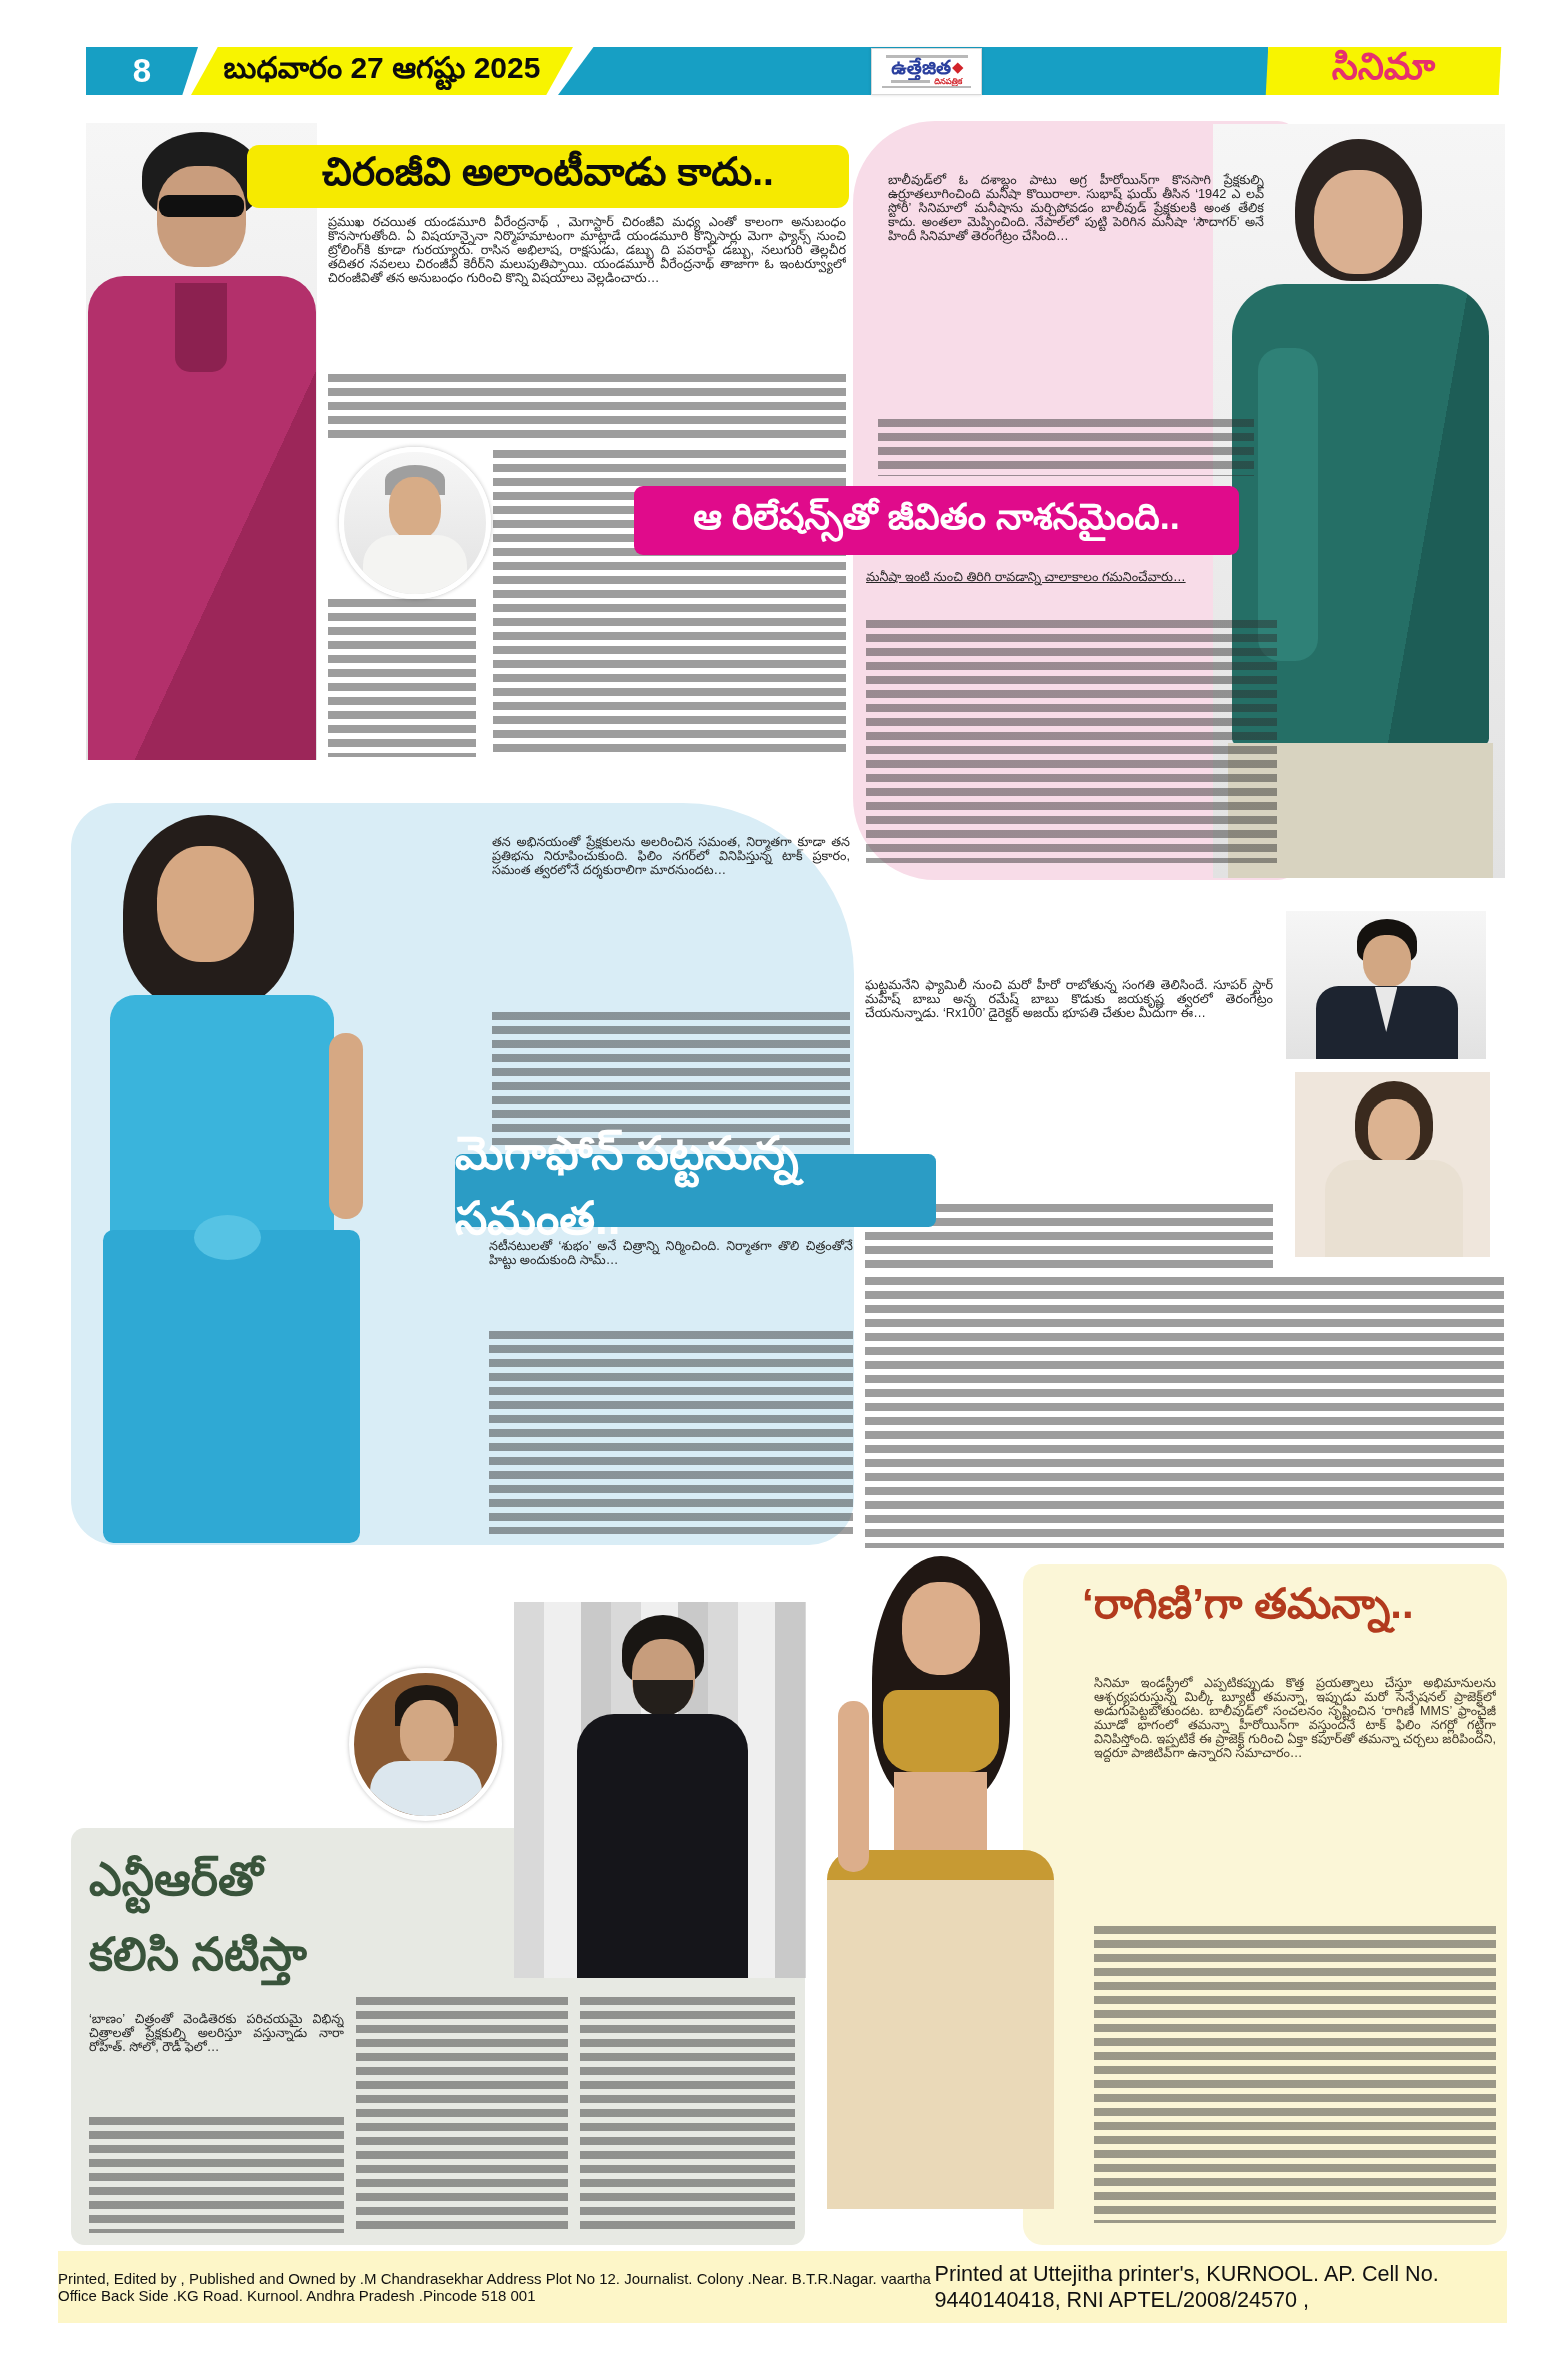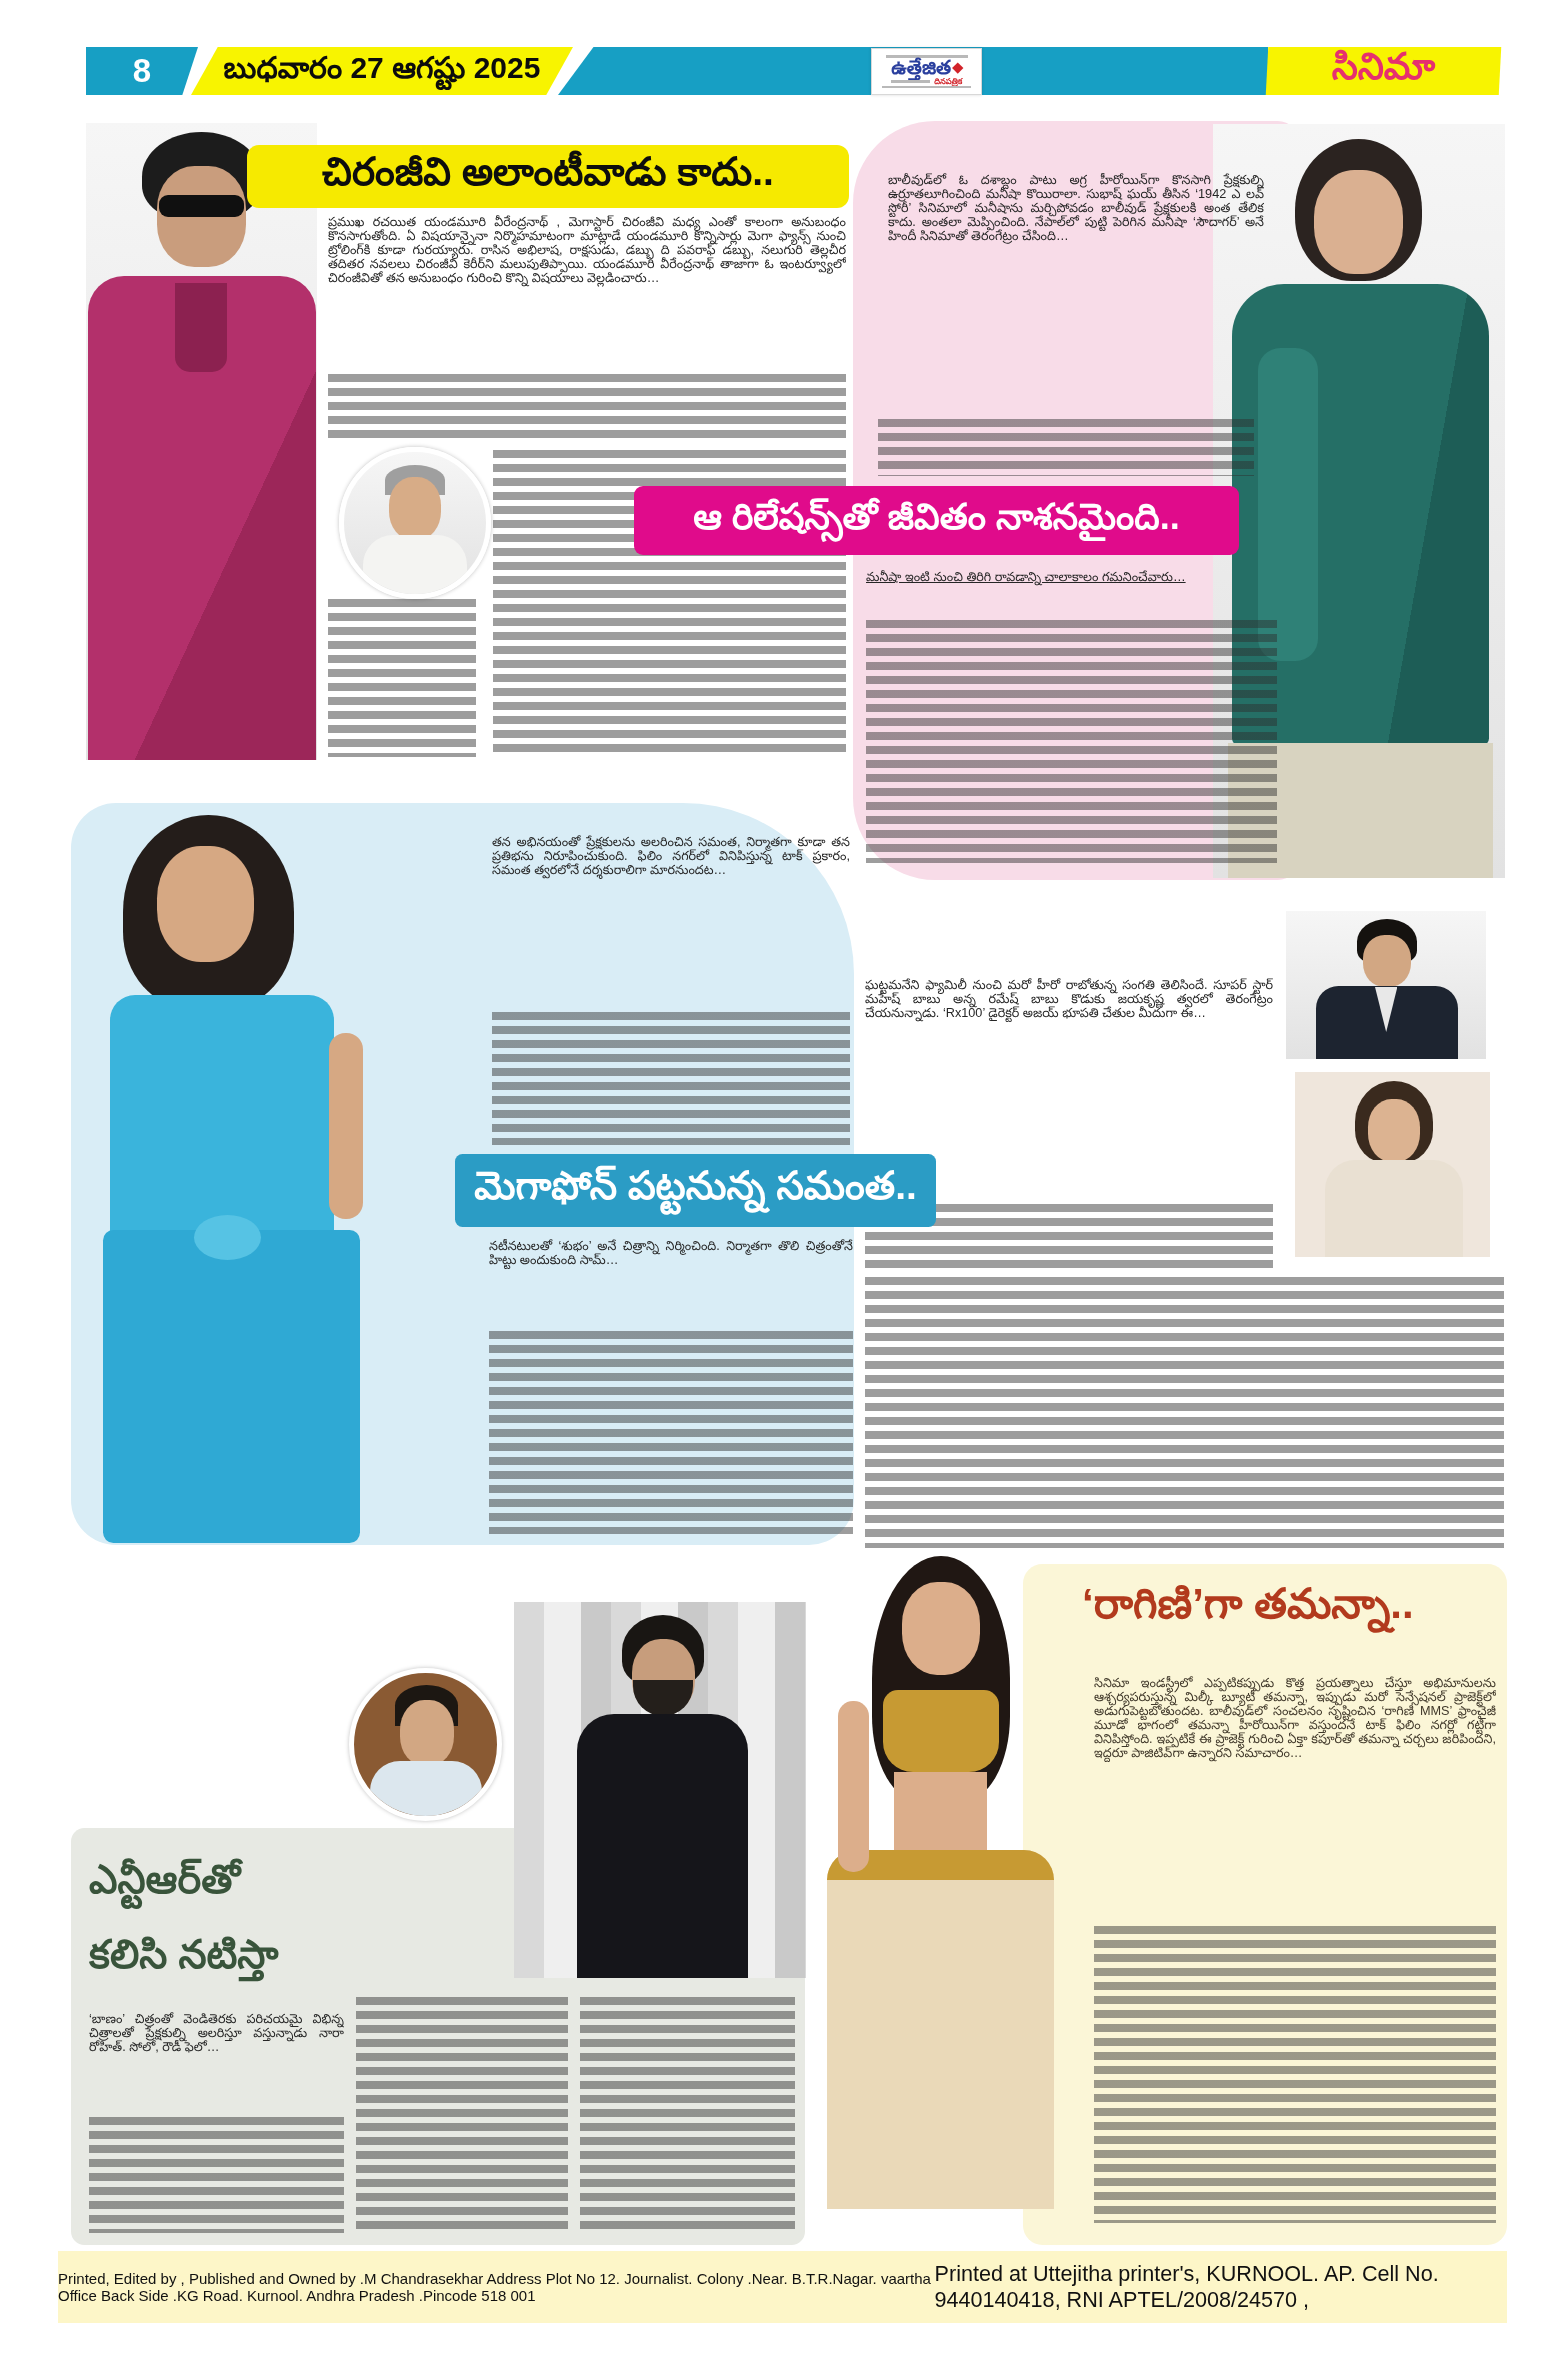--- a/index.html
+++ b/index.html
@@ -20,24 +20,24 @@
   .masthead .m-sub{color:#d2232a;font-weight:bold;font-size:8.2px;line-height:9px;}
   .microbar{background:#b9b9b9;height:2.2px;}
   .dove{width:7.5px;height:7.5px;background:#d2232a;transform:rotate(45deg);}
   .cinema{color:#e6306e;font-size:37px;font-weight:800;display:flex;align-items:center;justify-content:center;transform:skewX(-3deg);}
   
   .h-yellow{background:#f6ea00;border-radius:12px;display:flex;align-items:center;justify-content:center;
             color:#0d0d0d;font-size:39px;font-weight:800;}
   .b-magenta{background:#e00b8b;border-radius:9px;display:flex;align-items:center;justify-content:center;
             color:#ffffff;font-size:36px;font-weight:800;z-index:6;}
   .b-teal{background:#2b9cc5;border-radius:7.5px;display:flex;align-items:center;justify-content:center;
-            color:#ffffff;font-size:39px;font-weight:800;z-index:6;}
+            color:#ffffff;font-size:46px;font-weight:800;z-index:6;}
   .h-purple{color:#7d1b80;font-size:34px;font-weight:800;}
   .h-brick{color:#b23a1d;font-size:42px;font-weight:800;}
-  .h-green{color:#39543b;font-size:40px;font-weight:800;line-height:75px;}
+  .h-green{color:#39543b;font-size:46px;font-weight:800;line-height:75px;}
   
   .body-txt{font-size:12.7px;line-height:14px;text-align:justify;color:#262626;overflow:hidden;}
   .lines{background-image:repeating-linear-gradient(to bottom,rgba(45,45,45,.55) 0 8.2px,transparent 8.2px 14px);
          opacity:.85;}
   
   .blob-pink{background:#f8dce8;border-radius:82px 22.4px 22.4px 82px;}
   .blob-blue{background:#d9edf6;border-radius:45px 171px 45px 45px;}
   .box-cream{background:#fbf6d7;border-radius:19.4px;}
   .box-gray{background:#e7e9e3;border-radius:13.4px;}
   

